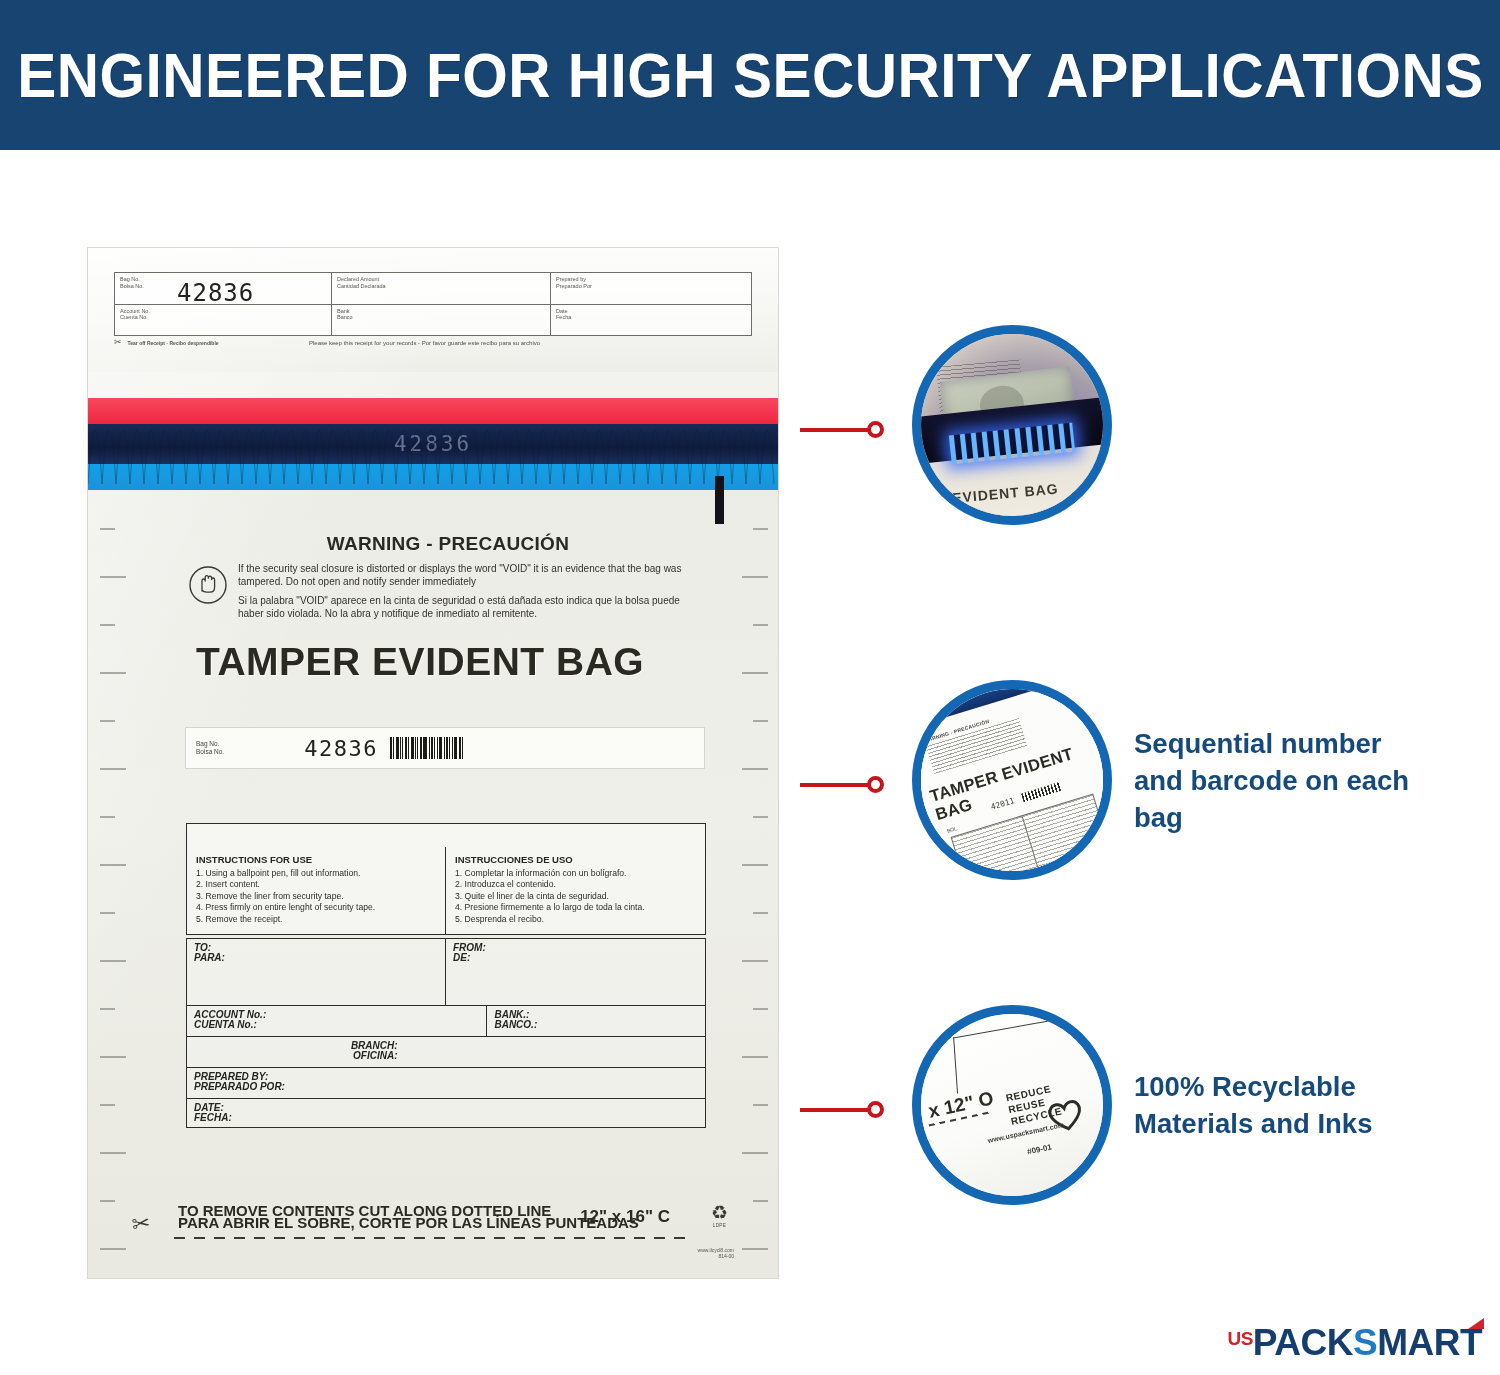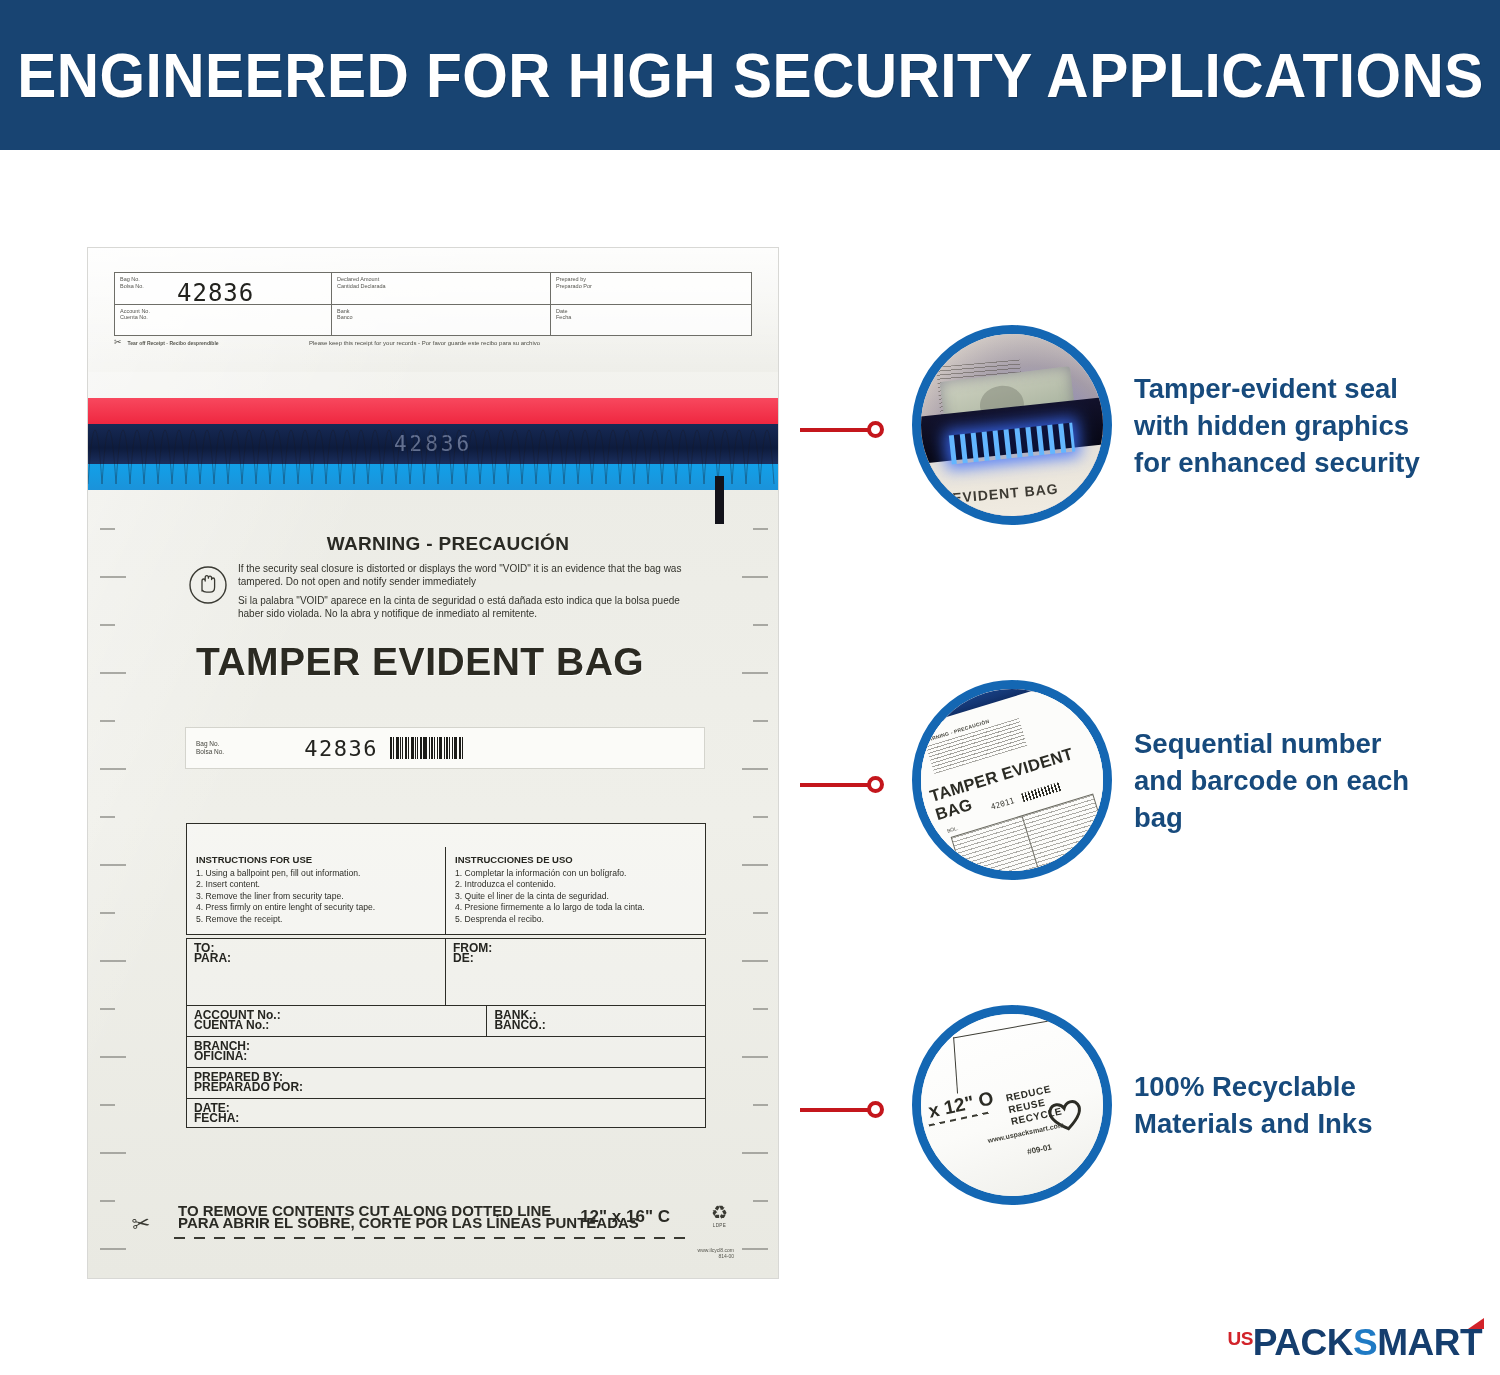--- a/index.html
+++ b/index.html
@@ -293,34 +293,35 @@
     left: 98px; top: 690px;
     width: 518px;
     border: 1.5px solid #2d2d27;
     background: rgba(250,250,247,0.35);
   }
   .frow { display: flex; border-bottom: 1.5px solid #2d2d27; }
   .frow:last-child { border-bottom: none; }
   .fcell {
     padding: 4px 7px;
     box-sizing: border-box;
-    font-size: 12px;
+    font-size: 10px;
     line-height: 10.4px;
     font-weight: bold;
     color: #252520;
     white-space: pre-line;
+    font-style: italic;
   }
   .fcell.div { border-right: 1.5px solid #2d2d27; }
   .frow.tofrom .fcell { height: 66px; }
   .frow.tofrom .fcell.a { width: 50%; }
   .frow.tofrom .fcell.b { width: 50%; }
   .frow.acct .fcell.a { width: 58%; height: 30px; }
   .frow.acct .fcell.b { width: 42%; height: 30px; }
   .frow.amt  .fcell.a { width: 58%; height: 30px; }
-  .frow.amt  .fcell.b { width: 42%; height: 30px; }
+  .frow.amt  .fcell.b { width: 42%; height: 30px; text-align: right; }
   .frow.prep .fcell { width: 100%; height: 30px; }
   .frow.date .fcell { width: 100%; height: 28px; }
   .frow.obs  .fcell { width: 100%; height: 58px; }
 
   
   .bagfoot {
     position: absolute;
     left: 44px; top: 955px;
     width: 610px;
     height: 56px;
@@ -848,21 +849,20 @@
     <div class="pc-inner">
       <div class="uv-bg"></div>
       <div class="uv-paper"></div>
       <div class="uv-lines"></div>
       <div class="uv-cash"></div>
       <div class="uv-darkband"></div>
       <div class="uv-glow"></div>
       <div class="uv-bagtext">R EVIDENT BAG</div>
     </div>
   </div>
-  <div class="callout-text" style="margin-left:22px;">Tamper-evident seal with hidden graphics for enhanced security</div>
 </div>
 
 <div class="callout" style="left:800px; top:680px;">
   <div class="leader" style="left:0; top:96px;">
     <div class="leader-line" style="width:68px;"></div>
     <div class="leader-dot"></div>
   </div>
   <div class="photo-circle" style="margin-left:112px;">
     <div class="pc-inner">
       <div class="c2-bg"></div>

